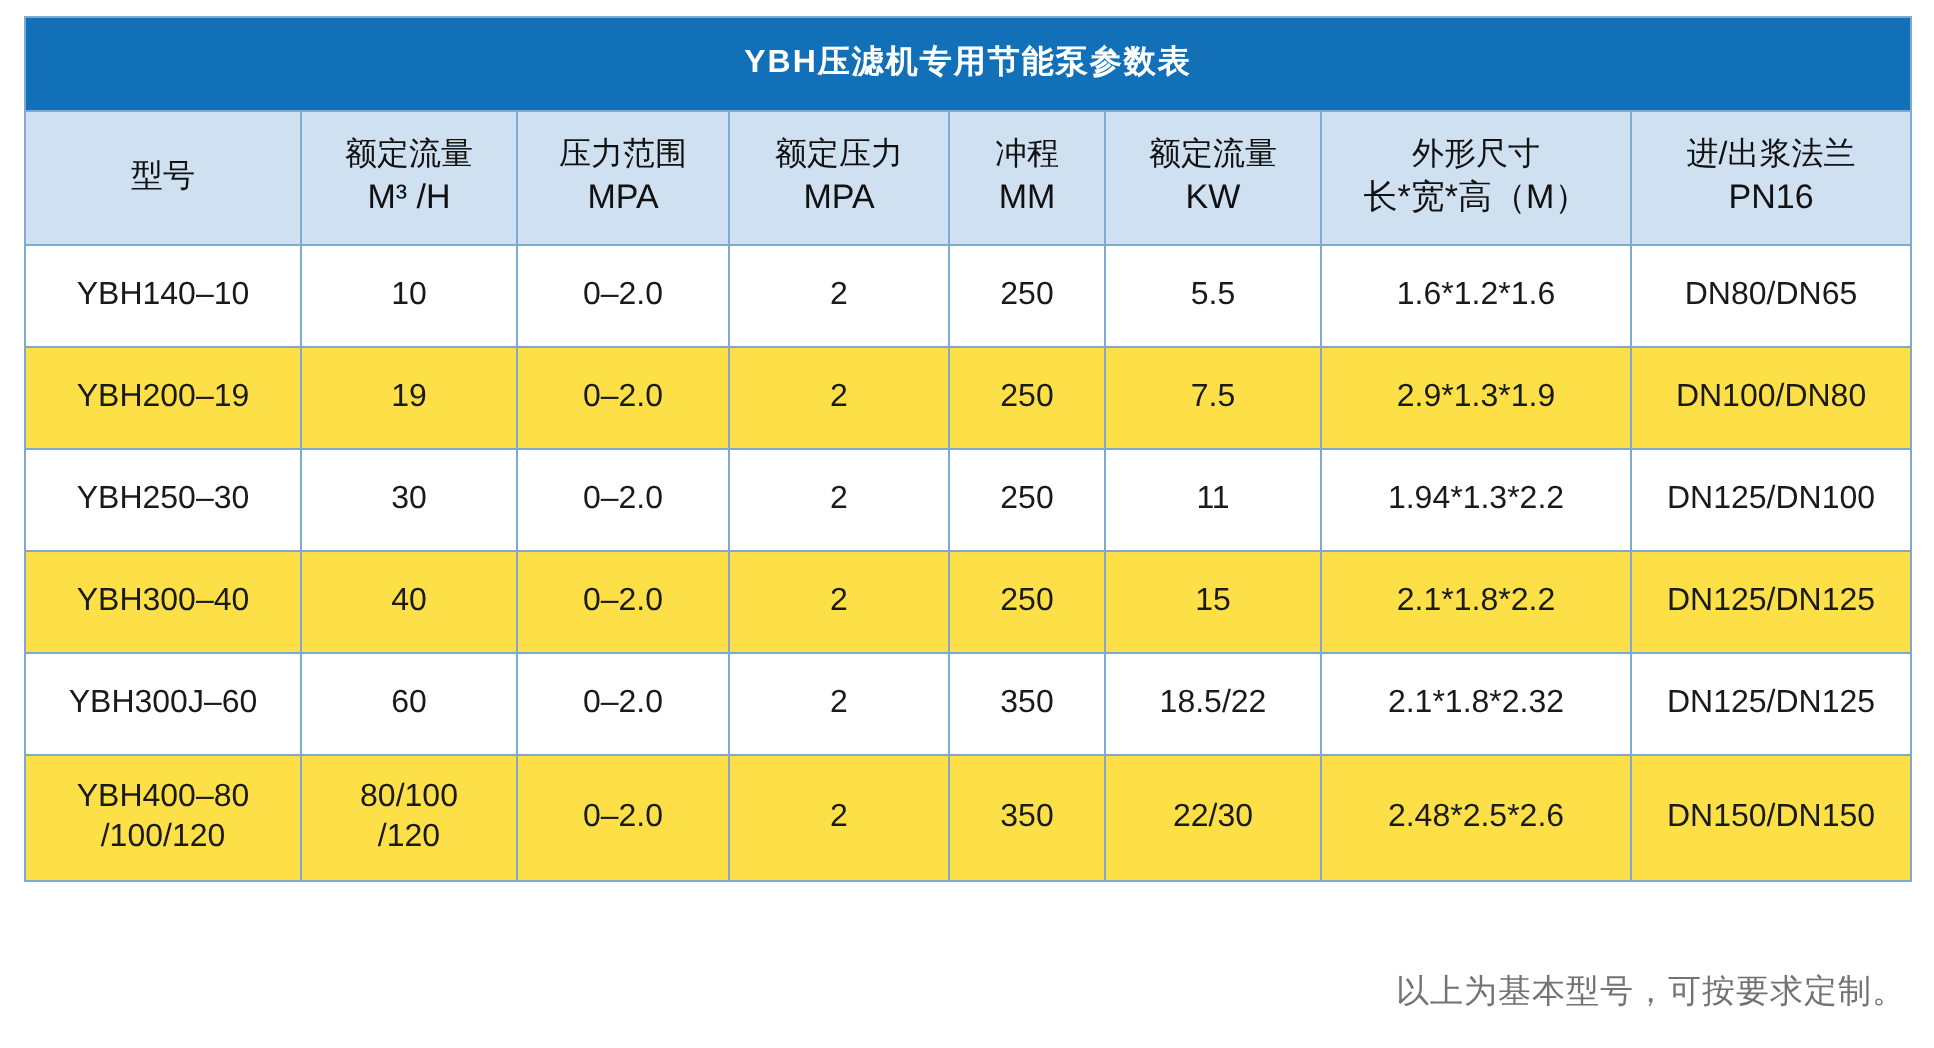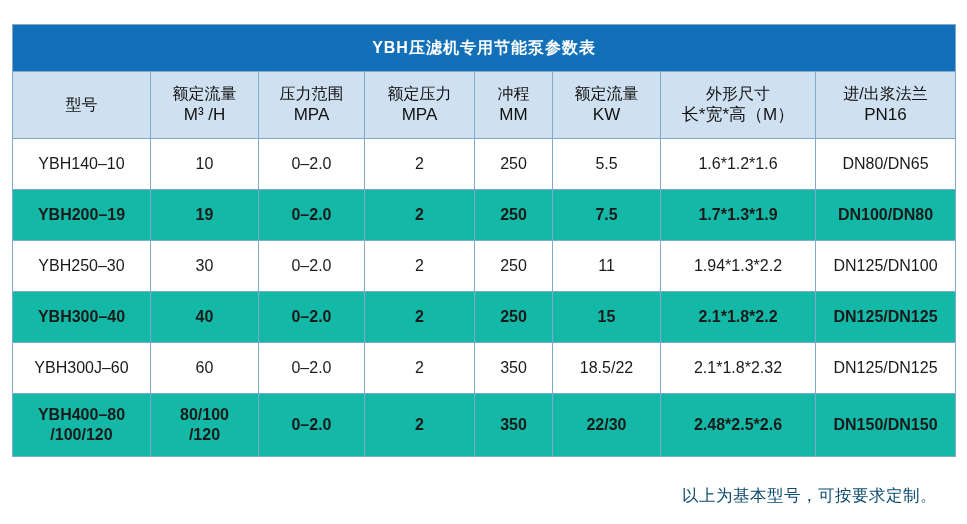--- a/index.html
+++ b/index.html
@@ -11,21 +11,21 @@
     width: 967px;
     height: 524px;
     font-family: "Liberation Sans", sans-serif;
     color: #1a1a1a;
     overflow: hidden;
   }
   .sheet {
     width: 967px;
     height: 513px;
     box-sizing: border-box;
-    padding: 24px 12px 0 12px;
+    padding: 8px 12px 0 12px;
     background: #ffffff;
     position: relative;
   }
   table.spec {
     border-collapse: collapse;
     width: 943px;
     table-layout: fixed;
   }
   table.spec td, table.spec th {
     border: 1px solid #7fa9cf;
@@ -56,38 +56,37 @@
   .head-row .sub {
     display: block;
     font-size: 17px;
   }
   .data-row td {
     height: 46px;
     background: #ffffff;
     margin-left: 26px;
   }
   .data-row.alt td {
-    background: #14b8a6;
-    font-weight: bold;
+    background: #fde047;
   }
   .data-row.tall td {
     height: 58px;
   }
   .cell-multi {
     line-height: 1.18;
   }
   .model-cell {
     font-size: 16.5px;
   }
   .footnote {
     position: absolute;
-    right: 30px;
+    right: 14px;
     bottom: 6px;
     font-size: 16.5px;
-    color: #0c4a6e;
+    color: #737373;
     letter-spacing: 0.5px;
   }
   col.c0 { width: 138px; }
   col.c1 { width: 108px; }
   col.c2 { width: 106px; }
   col.c3 { width: 110px; }
   col.c4 { width: 78px; }
   col.c5 { width: 108px; }
   col.c6 { width: 155px; }
   col.c7 { width: 140px; }
@@ -156,21 +155,21 @@
         <td>DN80/DN65</td>
       </tr>
 
       <tr class="data-row alt">
         <td class="model-cell">YBH200–19</td>
         <td>19</td>
         <td>0–2.0</td>
         <td>2</td>
         <td>250</td>
         <td>7.5</td>
-        <td>1.7*1.3*1.9</td>
+        <td>2.9*1.3*1.9</td>
         <td>DN100/DN80</td>
       </tr>
 
       <tr class="data-row">
         <td class="model-cell">YBH250–30</td>
         <td>30</td>
         <td>0–2.0</td>
         <td>2</td>
         <td>250</td>
         <td>11</td>

